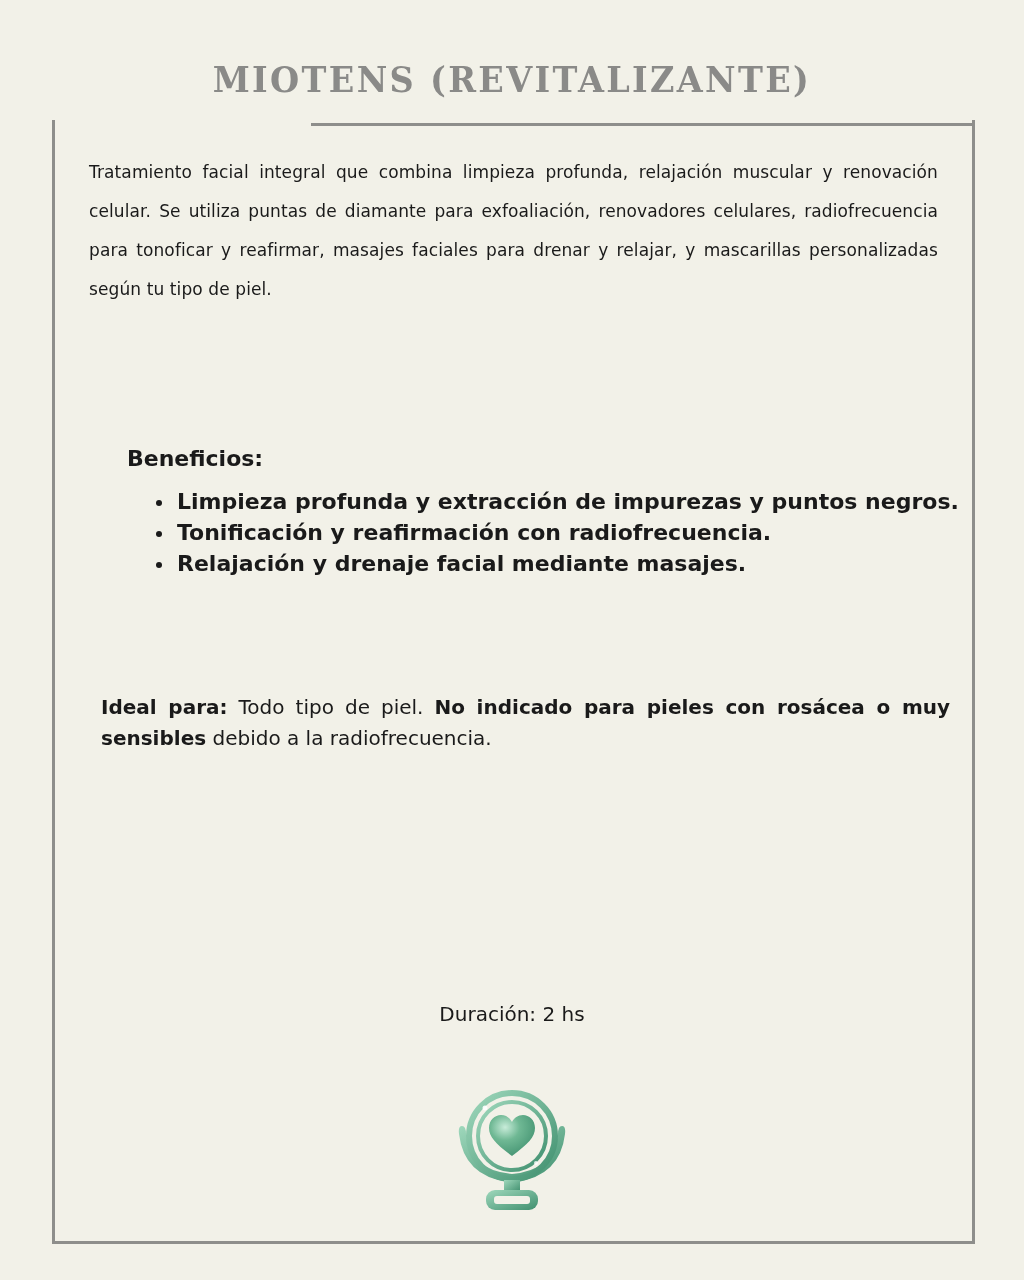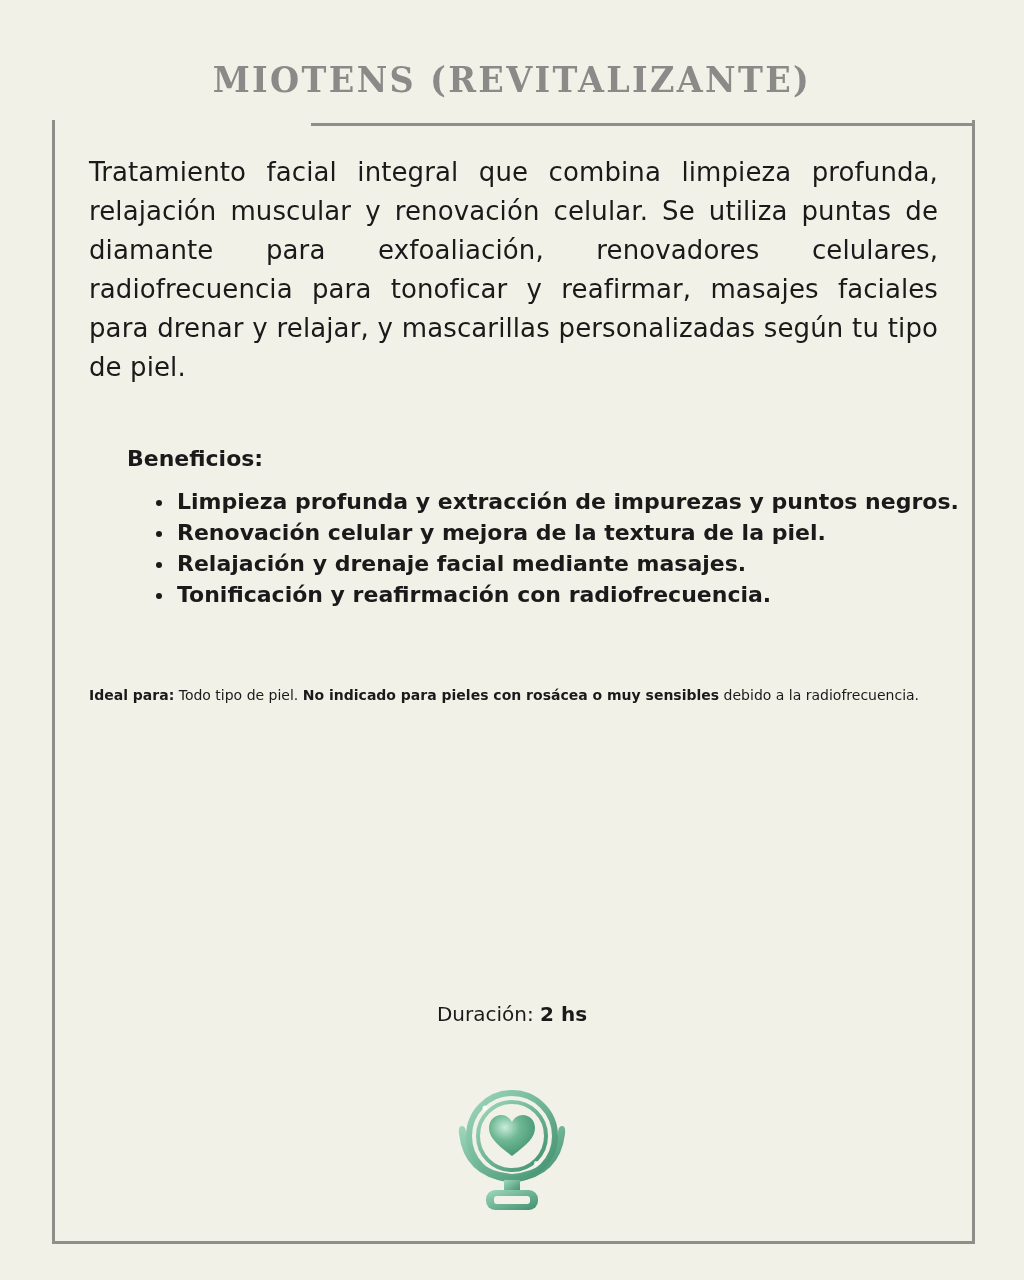--- a/index.html
+++ b/index.html
@@ -33,21 +33,21 @@
     .line-top { left: 311px; top: 123px; width: 664px; height: 3px; }
     .line-left { left: 52px; top: 120px; width: 3px; height: 1124px; }
     .line-right { left: 972px; top: 120px; width: 3px; height: 1124px; }
     .line-bottom { left: 52px; top: 1241px; width: 923px; height: 3px; }
 
     .intro {
       position: absolute;
       left: 89px;
       top: 153px;
       width: 849px;
-      font-size: 26px;
+      font-size: 17px;
       line-height: 39px;
       text-align: justify;
       margin: 0;
       font-weight: normal;
       letter-spacing: 0.1px;
     }
     .benefits {
       position: absolute;
       left: 127px;
       top: 443px;
@@ -73,36 +73,36 @@
       width: 6px;
       height: 6px;
       border-radius: 50%;
       background: #1a1a1a;
     }
     .ideal {
       position: absolute;
       left: 89px;
       top: 680px;
       width: 849px;
-      font-size: 14px;
+      font-size: 20px;
       line-height: 31px;
-      margin: 0;
+      margin: 12px;
       text-align: justify;
     }
     .ideal b { font-weight: bold; }
     .duration {
       position: absolute;
       top: 998px;
       left: 0;
       width: 1024px;
       text-align: center;
       font-size: 20px;
       line-height: 32px;
     }
-    .duration b { font-weight: bold; }
+    .duration b { font-weight: normal; }
     .icon-wrap {
       position: absolute;
       left: 456px;
       top: 1090px;
       width: 112px;
       height: 124px;
     }
   </style>
 </head>
 <body>
@@ -113,23 +113,22 @@
 <div class="line line-left"></div>
 <div class="line line-right"></div>
 <div class="line line-bottom"></div>
 
 <p class="intro">Tratamiento facial integral que combina limpieza profunda, relajación muscular y renovación celular. Se utiliza puntas de diamante para exfoaliación, renovadores celulares, radiofrecuencia para tonoficar y reafirmar, masajes faciales para drenar y relajar, y mascarillas personalizadas según tu tipo de piel.</p>
 
 <div class="benefits">
   <div>Beneficios:</div>
   <ul>
     <li>Limpieza profunda y extracción de impurezas y puntos negros.</li>
-    <li>Renovación celular y mejora de la textura de la piel.</li>
+    <li>Tonificación y reafirmación con radiofrecuencia.</li>
     <li>Relajación y drenaje facial mediante masajes.</li>
-    <li>Tonificación y reafirmación con radiofrecuencia.</li>
   </ul>
 </div>
 
 <p class="ideal"><b>Ideal para:</b><span> Todo tipo de piel. </span><b>No indicado para pieles con rosácea o muy sensibles</b><span> debido a la radiofrecuencia.</span></p>
 
 <div class="duration"><span>Duración: </span><b>2 hs</b></div>
 
 <div class="icon-wrap">
   <svg width="112" height="124" viewBox="0 0 112 124" xmlns="http://www.w3.org/2000/svg">
     <defs>

